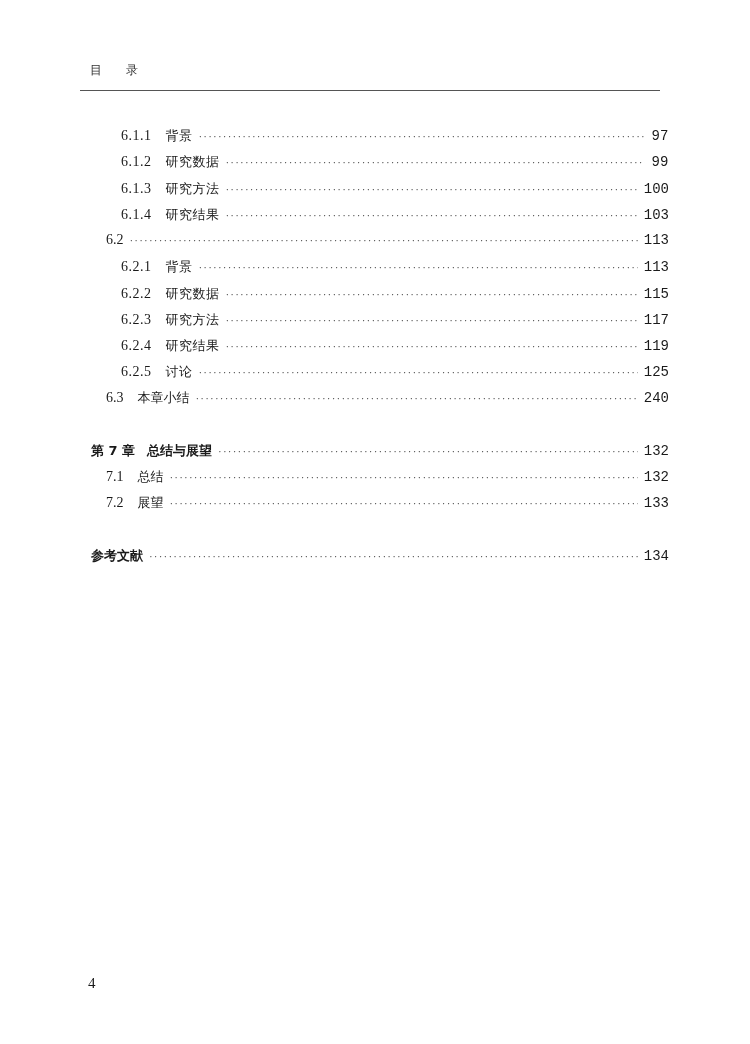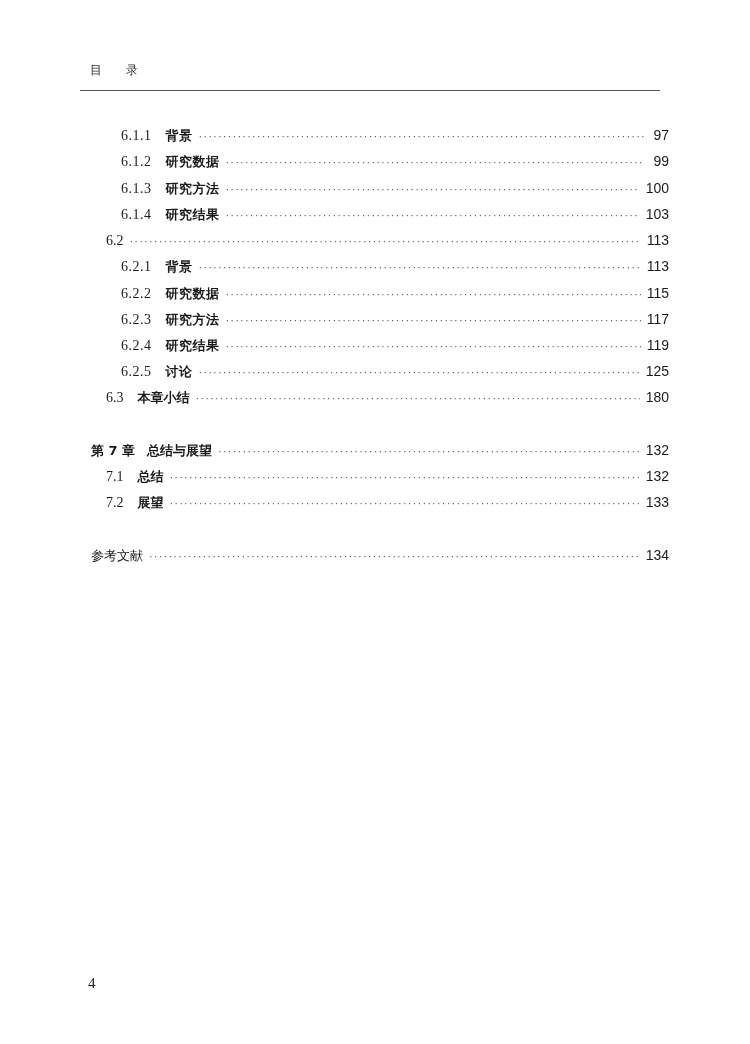--- a/index.html
+++ b/index.html
@@ -5,32 +5,32 @@
   html, body { margin: 0; padding: 0; background: #ffffff; }
   body { width: 750px; height: 1044px; position: relative; overflow: hidden;
          font-family: "DejaVu Serif", "Liberation Serif", serif; color: #1a1a1a; }
   .header { position: absolute; left: 90px; top: 62px; font-size: 12px; letter-spacing: 0; color: #333; }
   .header .h1 { position: absolute; left: 0; }
   .header .h2 { position: absolute; left: 36px; }
   .rule { position: absolute; left: 80px; top: 90px; width: 580px; height: 0; border-top: 1px solid #555; }
   .toc { position: absolute; left: 0; top: 0; width: 750px; }
   .entry { position: absolute; display: flex; align-items: baseline; height: 20px; font-size: 13px; right: 81px; }
   .entry .num { white-space: nowrap; font-family: "Liberation Serif", serif; font-size: 14px; }
-  .entry .title { white-space: nowrap; margin-left: 14px; font-weight: bold; }
+  .entry .title { white-space: nowrap; margin-left: 14px; }
   .entry .dots { flex: 1; overflow: hidden; white-space: nowrap; margin: 0 6px 0 6px; color: #444;
                  font-family: "Liberation Serif", serif; font-size: 11px; letter-spacing: 1.2px; }
   .entry .dots::before { content: "····································································································································································"; }
-  .entry .page { white-space: nowrap; font-family: Liberation Sans, sans-serif; font-size: 14px; min-width: 18px; text-align: right; }
+  .entry .page { white-space: nowrap; font-family: Liberation Mono, monospace; font-size: 14px; min-width: 18px; text-align: center; }
   .lvl1 { left: 91px; }
   .lvl2 { left: 106px; }
   .lvl3 { left: 121px; }
   .lvl3 .title, .lvl3 .num { letter-spacing: 0.5px; }
   .chapter .num, .chapter .title { font-family: "DejaVu Sans", "Liberation Sans", sans-serif; font-weight: bold; font-size: 13px; }
   .chapter .title { margin-left: 12px; text-align: center; }
-  .nonum .title { margin-left: 0; font-family: "DejaVu Sans", "Liberation Sans", sans-serif; font-weight: normal; }
+  .nonum .title { margin-left: 0; font-family: "DejaVu Sans", "Liberation Sans", sans-serif; font-weight: bold; }
   .footer { position: absolute; left: 88px; top: 975px; font-size: 15px; font-family: "Liberation Serif", serif; }
 </style>
 </head>
 <body>
 
 <div class="header">
   <span class="h1">目</span>
   <span class="h2">录</span>
 </div>
 <div class="rule"></div>
@@ -103,21 +103,21 @@
     <span class="num">6.2.5</span>
     <span class="title">讨论</span>
     <span class="dots"></span>
     <span class="page">125</span>
   </div>
 
   <div class="entry lvl2" style="top:389px">
     <span class="num">6.3</span>
     <span class="title">本章小结</span>
     <span class="dots"></span>
-    <span class="page">180</span>
+    <span class="page">240</span>
   </div>
 
   <div class="entry lvl1 chapter" style="top:442px">
     <span class="num">第 7 章</span>
     <span class="title">总结与展望</span>
     <span class="dots"></span>
     <span class="page">132</span>
   </div>
 
   <div class="entry lvl2" style="top:468px">

